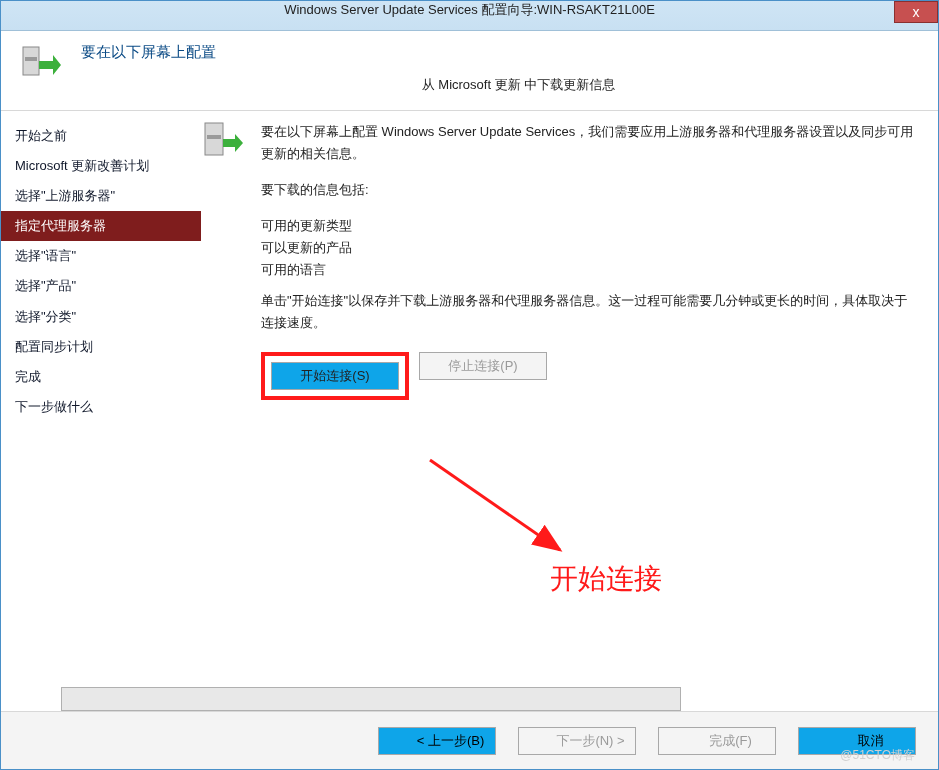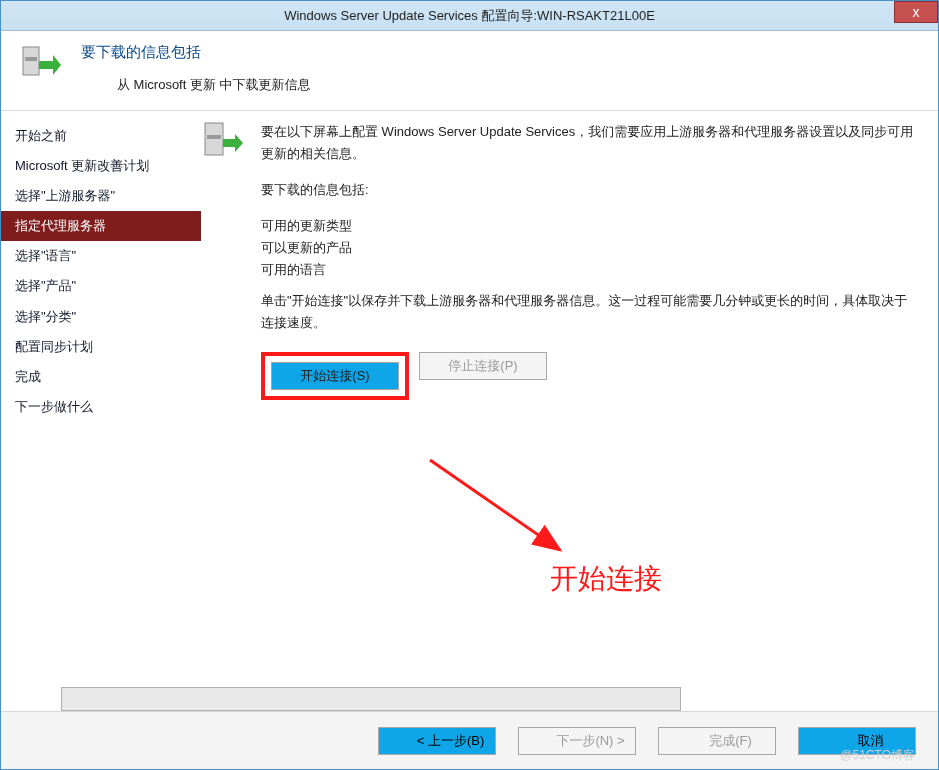--- a/index.html
+++ b/index.html
@@ -19,21 +19,21 @@
       border: 1px solid #4a90c8;
       background: #fff;
       display: flex;
       flex-direction: column;
     }
     .titlebar {
       background: linear-gradient(#cfe5f5, #c8e0f2);
       height: 30px;
       border-bottom: 1px solid #a0c0d8;
       display: flex;
-      align-items: center;
+      align-items: flex-start;
       position: relative;
     }
     .title-text { flex: 1; text-align: center; color: #222; font-size: 13px; }
     .close-btn {
       width: 44px;
       height: 22px;
       background: #c75050;
       color: #fff;
       text-align: center;
       line-height: 20px;
@@ -48,21 +48,21 @@
       padding: 12px 18px 16px 18px;
       border-bottom: 1px solid #d8d8d8;
       display: flex;
       align-items: flex-start;
       gap: 18px;
       background: #fff;
     }
     .header-icon { width: 44px; height: 44px; flex: 0 0 44px; }
     .header-titles { flex: 1; }
     .page-title { color: #0a4a85; font-size: 15px; font-weight: normal; margin-bottom: 14px; }
-    .page-subtitle { font-size: 13px; color: #222; padding-left: 36px; }
+    .page-subtitle { font-size: 13px; color: #222; padding-left: 36px; text-align: center; }
     .body-area {
       flex: 1;
       display: flex;
       min-height: 0;
     }
     .sidebar {
       width: 200px;
       padding: 10px 0;
       font-size: 13px;
     }
@@ -150,21 +150,21 @@
 
   <div class="header-area">
     <div class="header-icon">
       <svg viewBox="0 0 44 44" width="44" height="44">
         <rect x="4" y="4" width="16" height="28" fill="#d8d8d8" stroke="#888"></rect>
         <rect x="6" y="14" width="12" height="4" fill="#9a9a9a"></rect>
         <polygon points="20,18 34,18 34,12 42,22 34,32 34,26 20,26" fill="#3cb03c"></polygon>
       </svg>
     </div>
     <div class="header-titles">
-      <div class="page-title">要下载的信息包括</div>
+      <div class="page-title">要在以下屏幕上配置</div>
       <div class="page-subtitle">从 Microsoft 更新 中下载更新信息</div>
     </div>
   </div>
 
   <div class="body-area">
 
     <div class="sidebar">
       <div class="sidebar-item">开始之前</div>
       <div class="sidebar-item">Microsoft 更新改善计划</div>
       <div class="sidebar-item">选择"上游服务器"</div>

